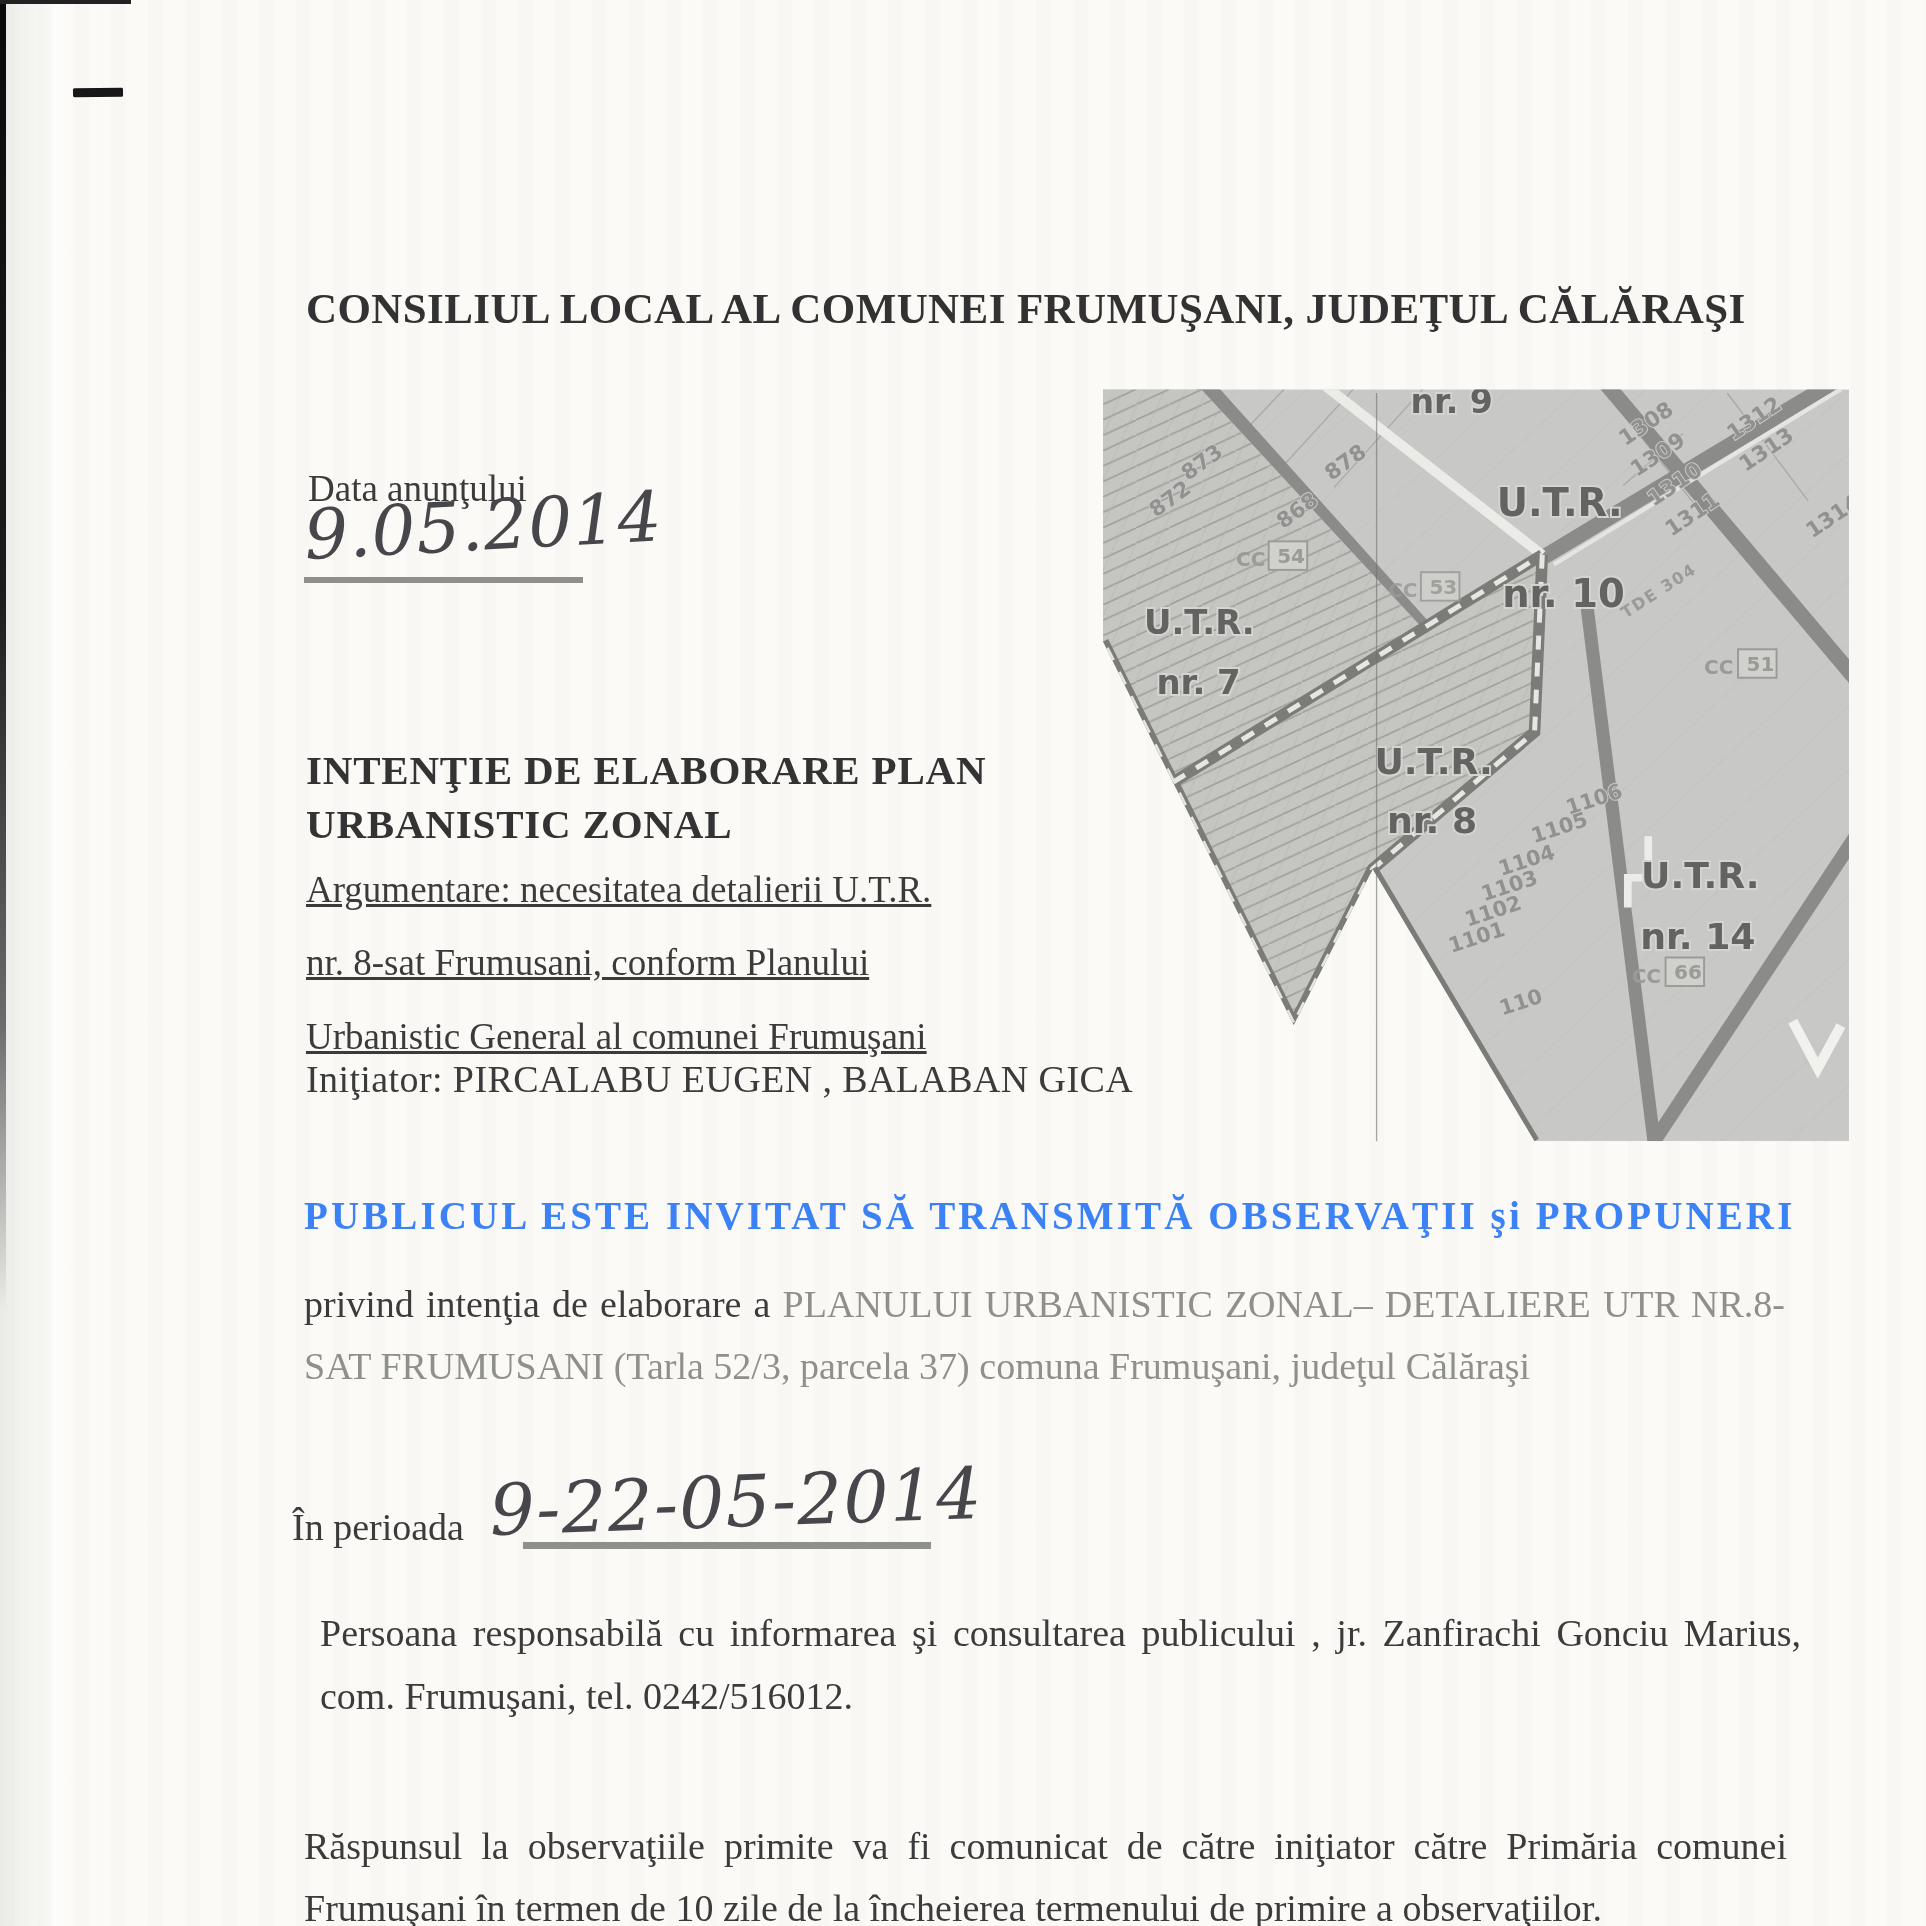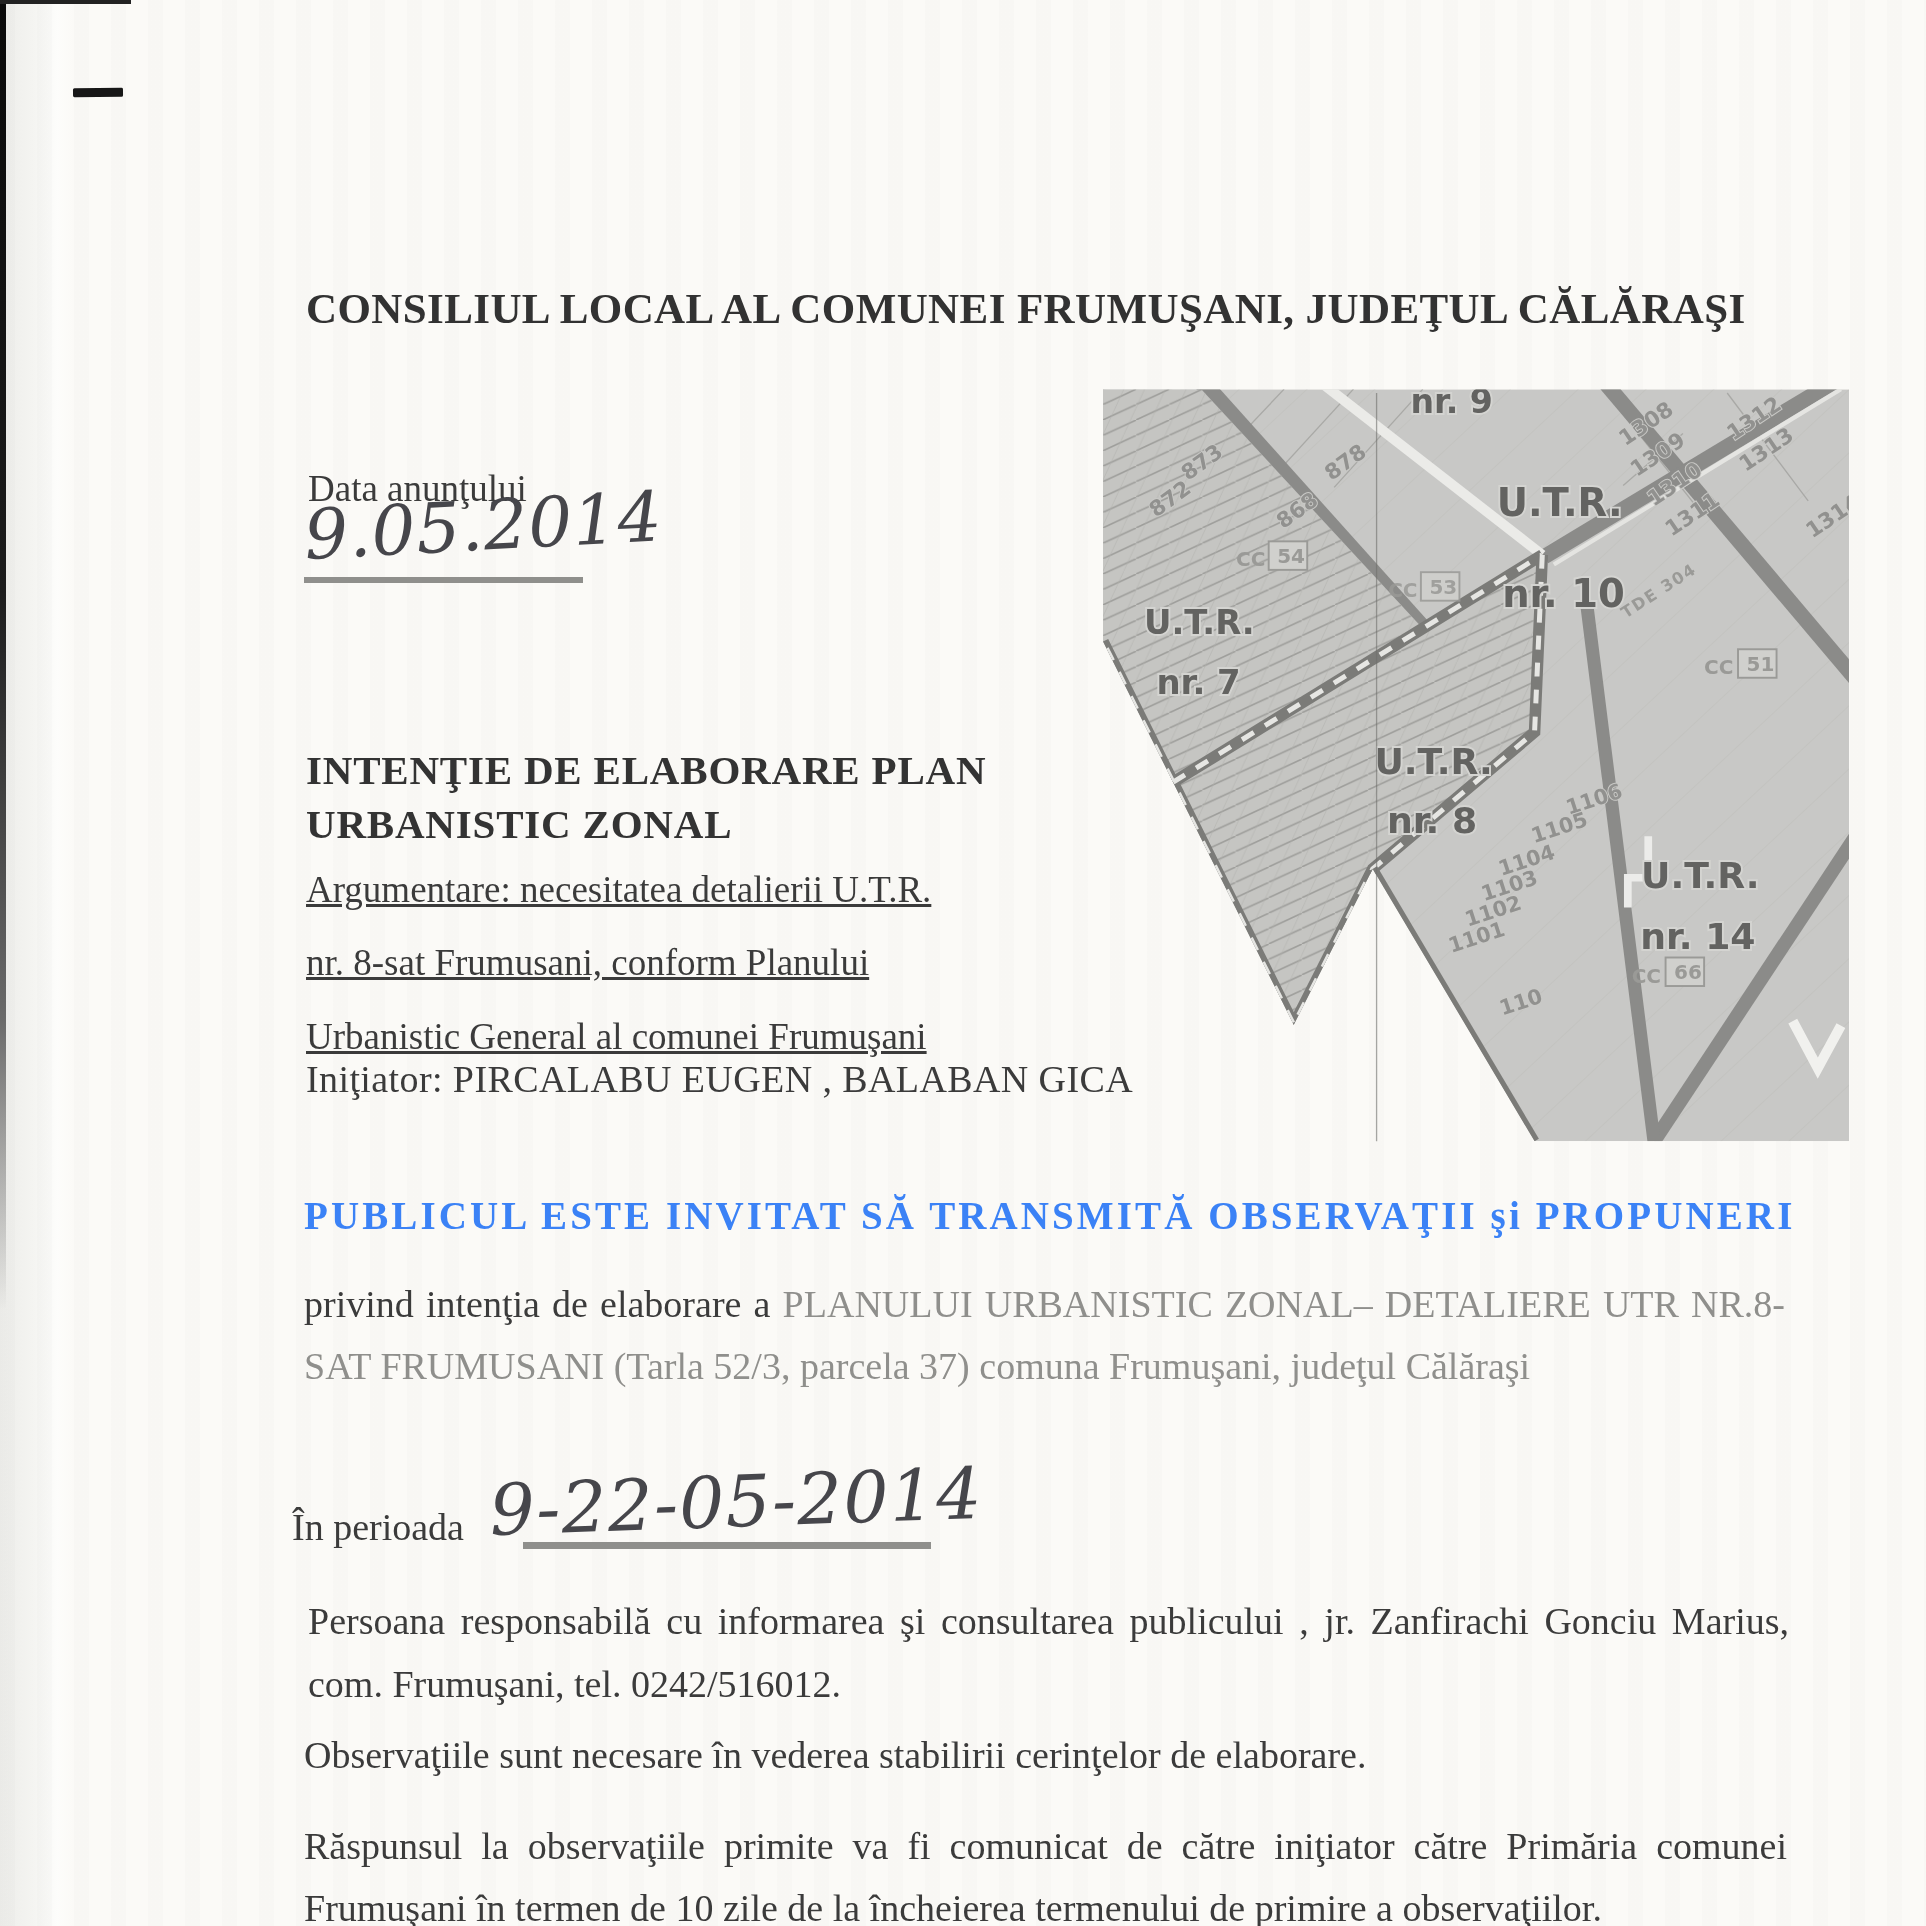--- a/index.html
+++ b/index.html
@@ -213,20 +213,19 @@
   <div class="abs public-line">PUBLICUL ESTE INVITAT SĂ TRANSMITĂ OBSERVAŢII şi PROPUNERI</div>
 
   <p class="abs privind" style="margin:0"><span>privind intenţia de elaborare a </span><span class="gray-text">PLANULUI URBANISTIC ZONAL– DETALIERE UTR NR.8-SAT FRUMUSANI (Tarla 52/3, parcela 37) comuna Frumuşani, judeţul Călăraşi</span></p>
 
   <div class="abs period-row">
     <span class="period-label">În perioada</span>
     <span class="hand hw2">9-22-05-2014</span>
   </div>
   <div class="abs bar2"></div>
 
-  <p class="abs persoana" style="margin:4px">Persoana responsabilă cu informarea şi consultarea publicului , jr. Zanfirachi Gonciu Marius, com. Frumuşani, tel. 0242/516012.</p>
-
-  <div class="abs observ">Observaţiile sunt necesare în vederea stabilirii cerinţelor de elaborare.</div>
+  <p class="abs persoana" style="margin:16px">Persoana responsabilă cu informarea şi consultarea publicului , jr. Zanfirachi Gonciu Marius, com. Frumuşani, tel. 0242/516012.</p>
+
 
   <p class="abs raspunsul" style="margin:0">Răspunsul la observaţiile primite va fi comunicat de către iniţiator către Primăria comunei Frumuşani în termen de 10 zile de la încheierea termenului de primire a observaţiilor.</p>
 
 </div>
 
 
 </body></html>

